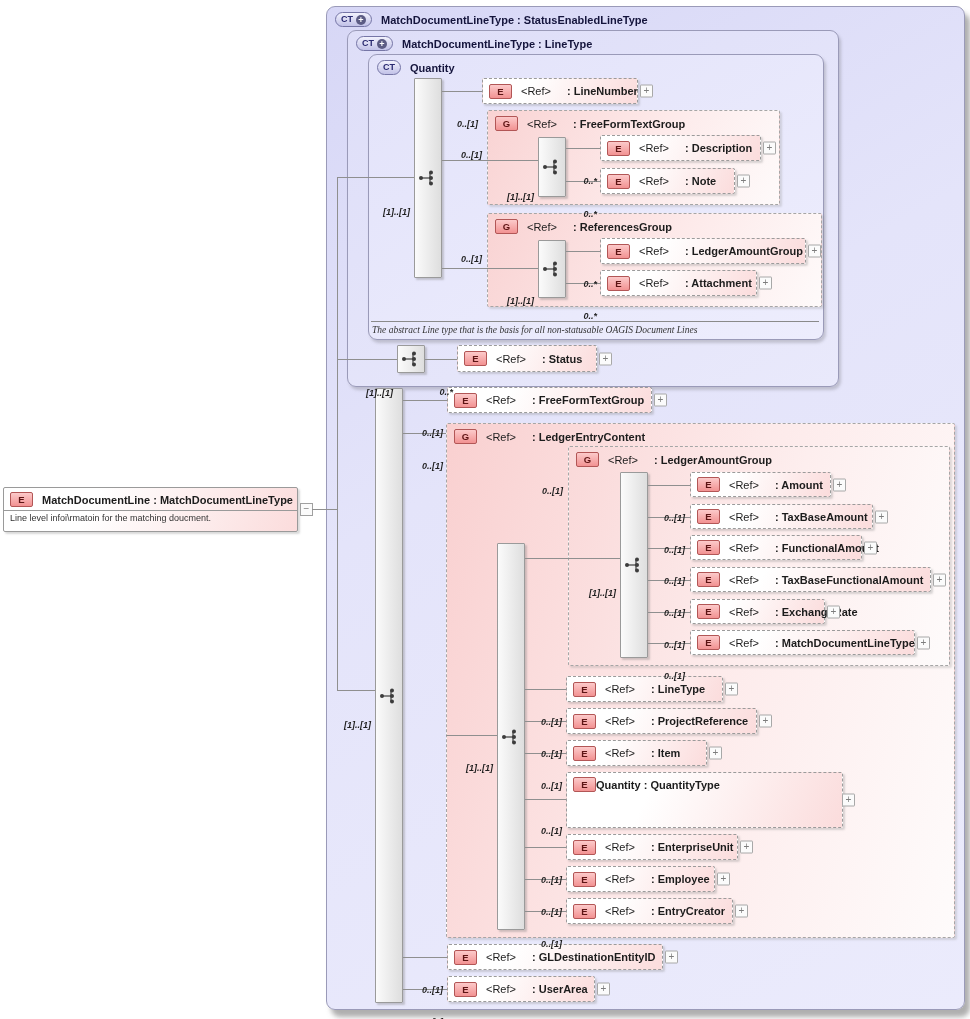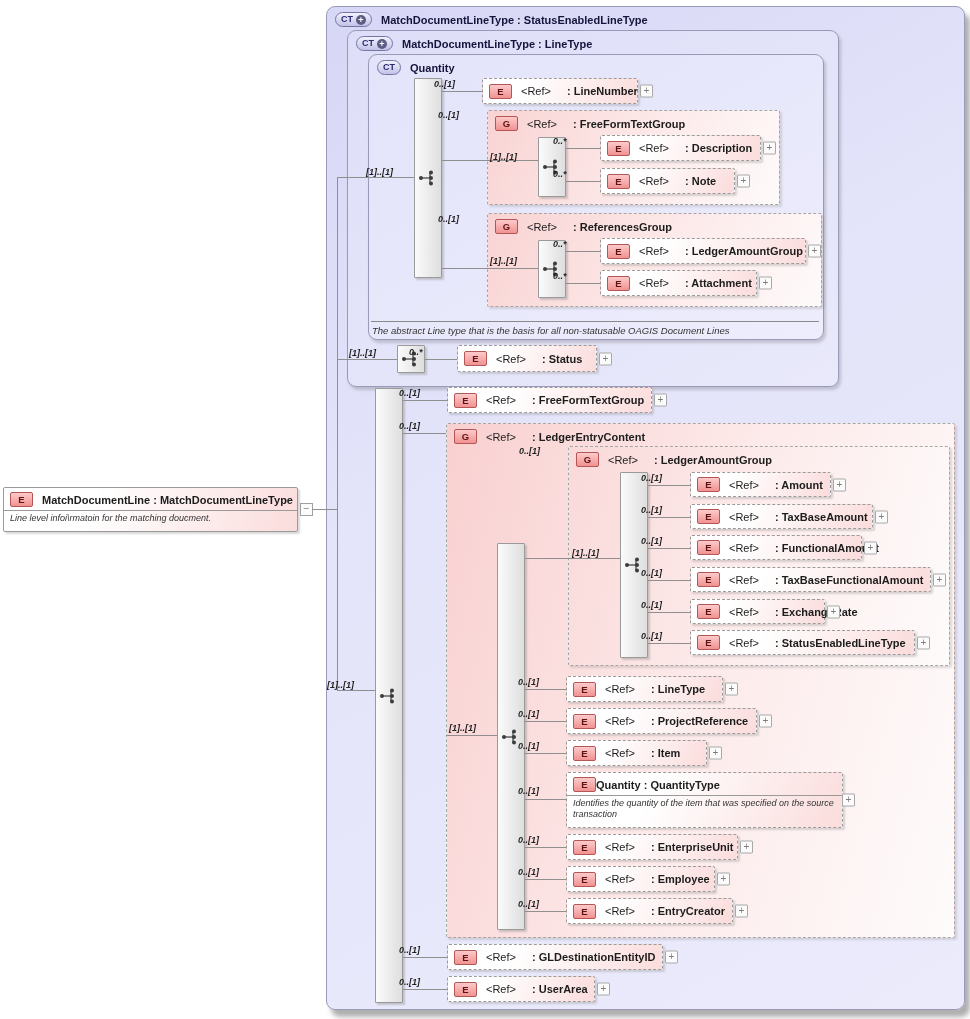--- a/index.html
+++ b/index.html
@@ -40,25 +40,25 @@
         color:#7d7d7d;font-size:10px;line-height:9px;text-align:center;}
   
   .bar{position:absolute;width:28px;border:1px solid #9a9a9a;border-radius:1px;
        background:linear-gradient(90deg,#fbfbfb,#dedede);box-shadow:2px 2px 2px rgba(120,120,120,.35);
        display:flex;align-items:center;justify-content:center;box-sizing:border-box;}
   
   .hl{position:absolute;height:1px;background:#8f8f8f;}
   .vl{position:absolute;width:1px;background:#8f8f8f;}
   
   .card{position:absolute;width:44px;font-size:9px;font-style:italic;font-weight:bold;color:#1f1f1f;
-        text-align:left;white-space:nowrap;}
+        text-align:right;white-space:nowrap;margin-top:40px;}
   
   .foot{position:absolute;font-size:9.5px;font-style:italic;color:#333333;white-space:nowrap;}
   .rule{position:absolute;height:1px;background:#8a8a8a;}
-  .anno2{font-size:9px;font-style:italic;color:#333333;white-space:normal;line-height:11px;}
+  .anno2{font-size:9px;color:#333333;white-space:normal;line-height:11px;}
   .ebtall{flex-direction:column;align-items:stretch;padding:0;}
   .ebtall .row1{display:flex;align-items:center;padding:4px 6px 3px 6px;}
   .ebtall .row2{border-top:1px solid #9a9a9a;padding:2px 6px 3px 6px;}
 </style>
 </head>
 <body>
 
 <div id="stage">
 
   <div class="cb outer" style="left:326px;top:6px;width:637px;height:1002px;">
@@ -83,21 +83,21 @@
 
   <div class="cb inner" style="left:368px;top:54px;width:454px;height:284px;">
     <div class="cthead">
       <span class="ctbadge">
           <span>CT</span>
         </span>
       <span>Quantity</span>
     </div>
   </div>
   <div class="rule" style="left:371px;top:321px;width:448px;"></div>
-  <div class="foot" style="left:372px;top:325px;">The abstract Line type that is the basis for all non-statusable OAGIS Document Lines</div>
+  <div class="foot" style="left:372px;top:325px;font-family:Liberation Serif, serif;">The abstract Line type that is the basis for all non-statusable OAGIS Document Lines</div>
 
   <div class="gb" style="left:487px;top:110px;width:291px;height:93px;">
     <div class="ghead">
       <span class="badge">G</span>
       <span class="ref">&lt;Ref&gt;</span>
       <span class="ename">: FreeFormTextGroup</span>
     </div>
   </div>
 
   <div class="gb" style="left:487px;top:213px;width:333px;height:92px;">
@@ -272,21 +272,21 @@
   </div>
   <div class="eb" style="left:690px;top:599px;width:135px;height:25px;">
     <span class="badge">E</span>
     <span class="ref">&lt;Ref&gt;</span>
     <span class="ename">: ExchangeRate</span>
     <span class="plus">+</span>
   </div>
   <div class="eb" style="left:690px;top:630px;width:225px;height:25px;">
     <span class="badge">E</span>
     <span class="ref">&lt;Ref&gt;</span>
-    <span class="ename">: StatusEnabledLineType</span>
+    <span class="ename">: MatchDocumentLineType</span>
     <span class="plus">+</span>
   </div>
   <div class="eb" style="left:566px;top:676px;width:157px;height:26px;">
     <span class="badge">E</span>
     <span class="ref">&lt;Ref&gt;</span>
     <span class="ename">: LineType</span>
     <span class="plus">+</span>
   </div>
   <div class="eb" style="left:566px;top:708px;width:191px;height:26px;">
     <span class="badge">E</span>
@@ -298,21 +298,20 @@
     <span class="badge">E</span>
     <span class="ref">&lt;Ref&gt;</span>
     <span class="ename">: Item</span>
     <span class="plus">+</span>
   </div>
   <div class="eb ebtall" style="left:566px;top:772px;width:277px;height:56px;">
     <div class="row1">
       <span class="badge">E</span>
       <span class="ename" style="">Quantity : QuantityType</span>
     </div>
-    <div class="row2 anno2">Identifies the quantity of the item that was specified on the source transaction</div>
     <span class="plus" style="right:-13px;">+</span>
   </div>
   <div class="eb" style="left:566px;top:834px;width:172px;height:26px;">
     <span class="badge">E</span>
     <span class="ref">&lt;Ref&gt;</span>
     <span class="ename">: EnterpriseUnit</span>
     <span class="plus">+</span>
   </div>
   <div class="eb" style="left:566px;top:866px;width:149px;height:26px;">
     <span class="badge">E</span>

